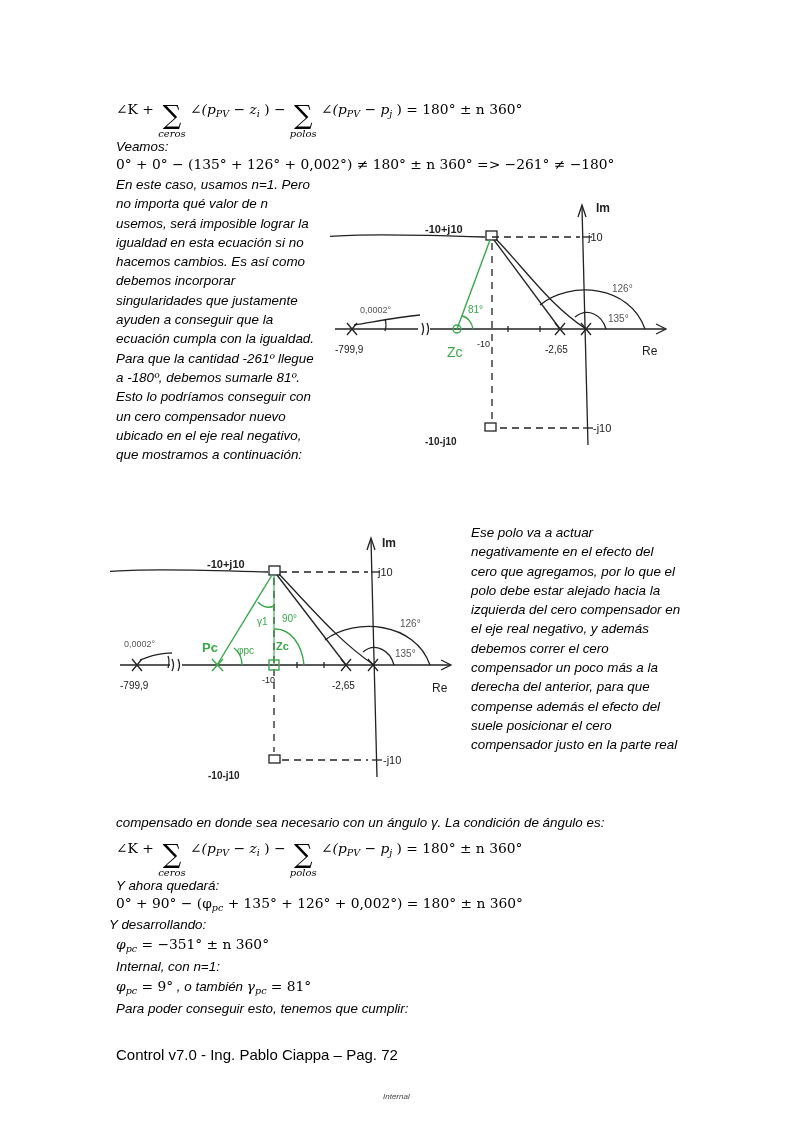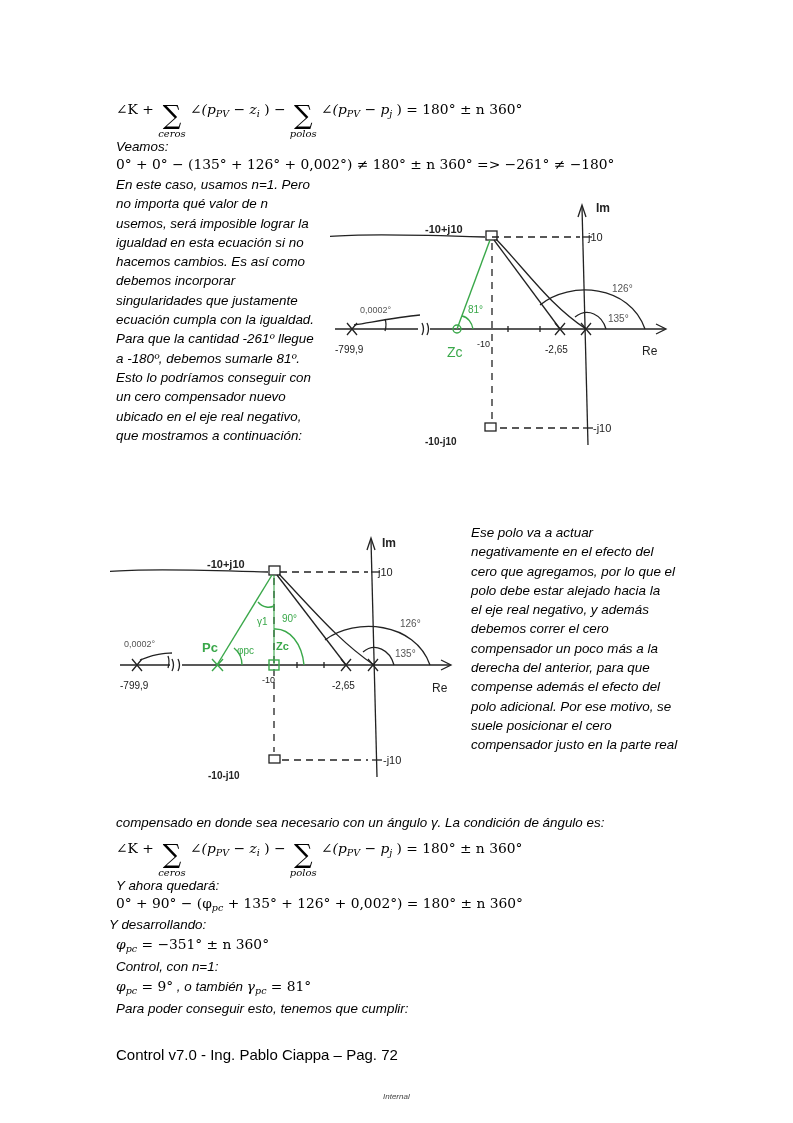--- a/index.html
+++ b/index.html
@@ -39,20 +39,21 @@
   <div class="math" style="left:116px; top:156px;">0° + 0° − (135° + 126° + 0,002°) ≠  180° ± n 360°     =&gt;   −261° ≠  −180°</div>
 
   <div class="txt" style="left:116px; top:175px; width:210px;">
     <div>En este caso, usamos n=1. Pero</div>
     <div>no importa qué valor de n</div>
     <div>usemos, será imposible lograr la</div>
     <div>igualdad en esta ecuación si no</div>
     <div>hacemos cambios. Es así como</div>
     <div>debemos incorporar</div>
     <div>singularidades que justamente</div>
+    <div>ayuden a conseguir que la</div>
     <div>ecuación cumpla con la igualdad.</div>
     <div>Para que la cantidad -261º llegue</div>
     <div>a -180º, debemos sumarle 81º.</div>
     <div>Esto lo podríamos conseguir con</div>
     <div>un cero compensador nuevo</div>
     <div>ubicado en el eje real negativo,</div>
     <div>que mostramos a continuación:</div>
   </div>
 
   <svg style="position:absolute; left:330px; top:195px;" width="350" height="260" viewBox="0 0 350 260">
@@ -175,26 +176,26 @@
       <text x="127" y="122" font-size="10" fill="#3aa84a">φpc</text>
       <text x="172" y="90" font-size="10" fill="#3aa84a">90°</text>
     </g>
   </svg>
 
   <div class="txt" style="left:471px; top:523px; width:215px;">
     <div>Ese polo va a actuar</div>
     <div>negativamente en el efecto del</div>
     <div>cero que agregamos, por lo que el</div>
     <div>polo debe estar alejado hacia la</div>
+    <div>izquierda del cero compensador en</div>
     <div>el eje real negativo, y además</div>
     <div>debemos correr el cero</div>
     <div>compensador un poco más a la</div>
     <div>derecha del anterior, para que</div>
     <div>compense además el efecto del</div>
-    <div>polo adicional. Por ese motivo, se</div>
     <div>suele posicionar el cero</div>
     <div>compensador justo en la parte real</div>
   </div>
 
   <div class="txt" style="left:116px; top:813px;">compensado en donde sea necesario con un ángulo γ. La condición de ángulo es:</div>
 
   <div class="math" style="left:116px; top:831px;">
     <span>∠K + </span>
     <span class="sumblock" style="top:10px;">
       <span class="sigma">∑</span>
@@ -211,21 +212,21 @@
   <div class="txt" style="left:116px; top:876px;">Y ahora quedará:</div>
   <div class="math" style="left:116px; top:895px;">
     <span>0° + 90° − (φ</span><span class="sub">pc</span><span> + 135° + 126° + 0,002°) =  180° ± n 360°</span>
   </div>
 
   <div class="txt" style="left:109px; top:915px;">Y desarrollando:</div>
   <div class="math" style="left:116px; top:936px;text-align:right;">
     <i>φ</i><span class="sub">pc</span><span> =  −351° ± n 360°</span>
   </div>
 
-  <div class="txt" style="left:116px; top:957px;">Control, con n=1:</div>
+  <div class="txt" style="left:116px; top:957px;">Internal, con n=1:</div>
   <div class="math" style="left:116px; top:978px;">
     <i>φ</i><span class="sub">pc</span><span> =  9°</span><span style="font-family:'Liberation Sans',sans-serif; font-style:italic; font-size:13.4px;"> , o también </span><i>γ</i><span class="sub">pc</span><span> =  81°</span>
   </div>
 
   <div class="txt" style="left:116px; top:999px;">Para poder conseguir esto, tenemos que cumplir:</div>
 
   <div class="footer" style="left:116px; top:1046px;">Control v7.0 - Ing. Pablo Ciappa – Pag. 72</div>
   <div class="internal" style="left:383px; top:1092px;font-style:italic;">Internal</div>
 </div>
 

